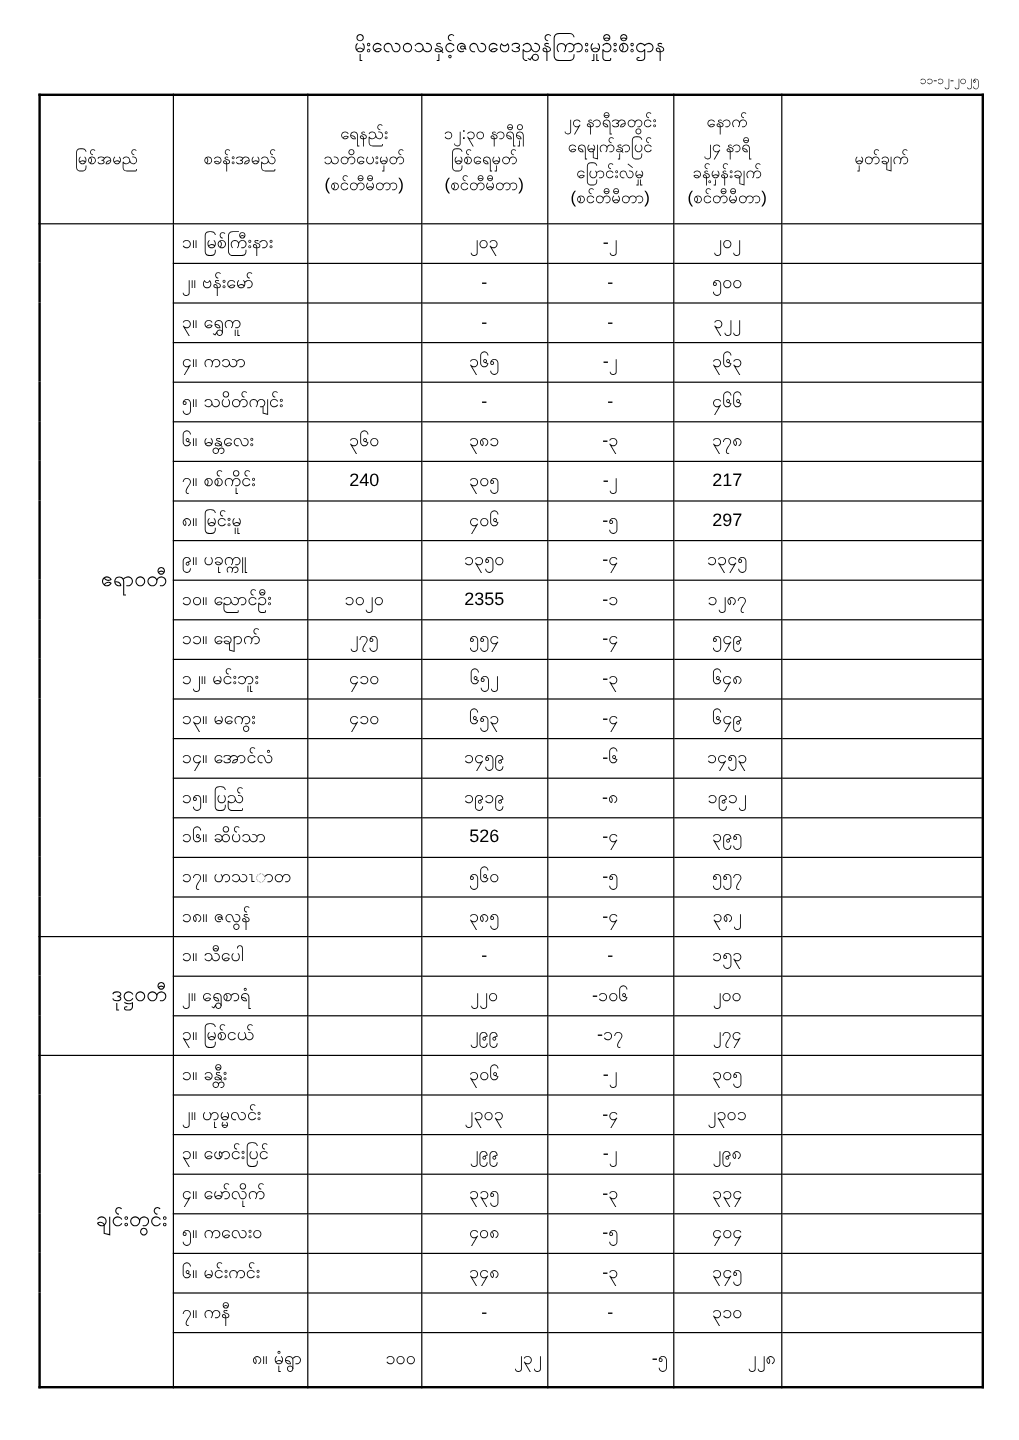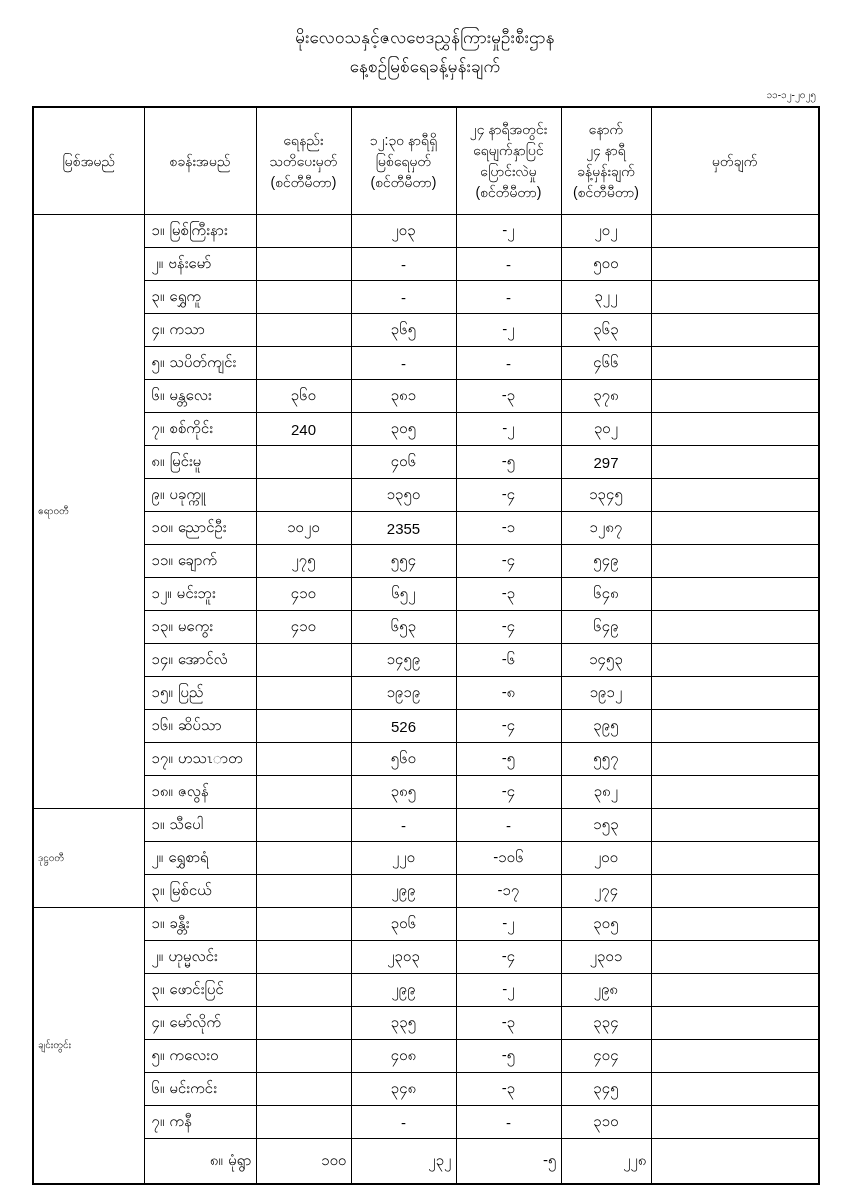--- a/index.html
+++ b/index.html
@@ -25,31 +25,30 @@
   th, td { border:1.5px solid #000; overflow:hidden; }
   thead th {
     font-weight:normal; font-size:14px; line-height:1.5;
     white-space:pre-line; text-align:center; vertical-align:middle;
     height:102px; padding:2px 3px;
   }
   tbody td {
     font-size:15px; height:30px; text-align:center; vertical-align:middle;
     padding:1px 4px;
   }
-  td.river-cell { text-align:left; font-size:10px; }
+  td.river-cell { text-align:right; font-size:18px; }
   td.station-cell { text-align:left; padding-left:7px; white-space:nowrap; }
   td.station-cell .station-no { margin-right:5px; }
   tr.tall-row td { height:42px;text-align:right; }
 </style>
 </head>
 <body>
 
 <div class="page">
   <div class="title-line1">မိုးလေဝသနှင့်ဇလဗေဒညွှန်ကြားမှုဦးစီးဌာန</div>
-  <div class="title-line2">နေ့စဉ်မြစ်ရေခန့်မှန်းချက်</div>
   <div class="report-date">၁၁-၁၂-၂၀၂၅</div>
 
   <table class="forecast">
     <colgroup>
       <col style="width:111px">
       <col style="width:112px">
       <col style="width:95px">
       <col style="width:105px">
       <col style="width:105px">
       <col style="width:90px">
@@ -124,21 +123,21 @@
           <td>၃၈၁</td>
           <td>-၃</td>
           <td>၃၇၈</td>
           <td></td>
         </tr>
         <tr>
           <td class="station-cell"><span class="station-no">၇။</span><span>စစ်ကိုင်း</span></td>
           <td>240</td>
           <td>၃၀၅</td>
           <td>-၂</td>
-          <td>၃၀၂</td>
+          <td>217</td>
           <td></td>
         </tr>
         <tr>
           <td class="station-cell"><span class="station-no">၈။</span><span>မြင်းမူ</span></td>
           <td></td>
           <td>၄၀၆</td>
           <td>-၅</td>
           <td>297</td>
           <td></td>
         </tr>

